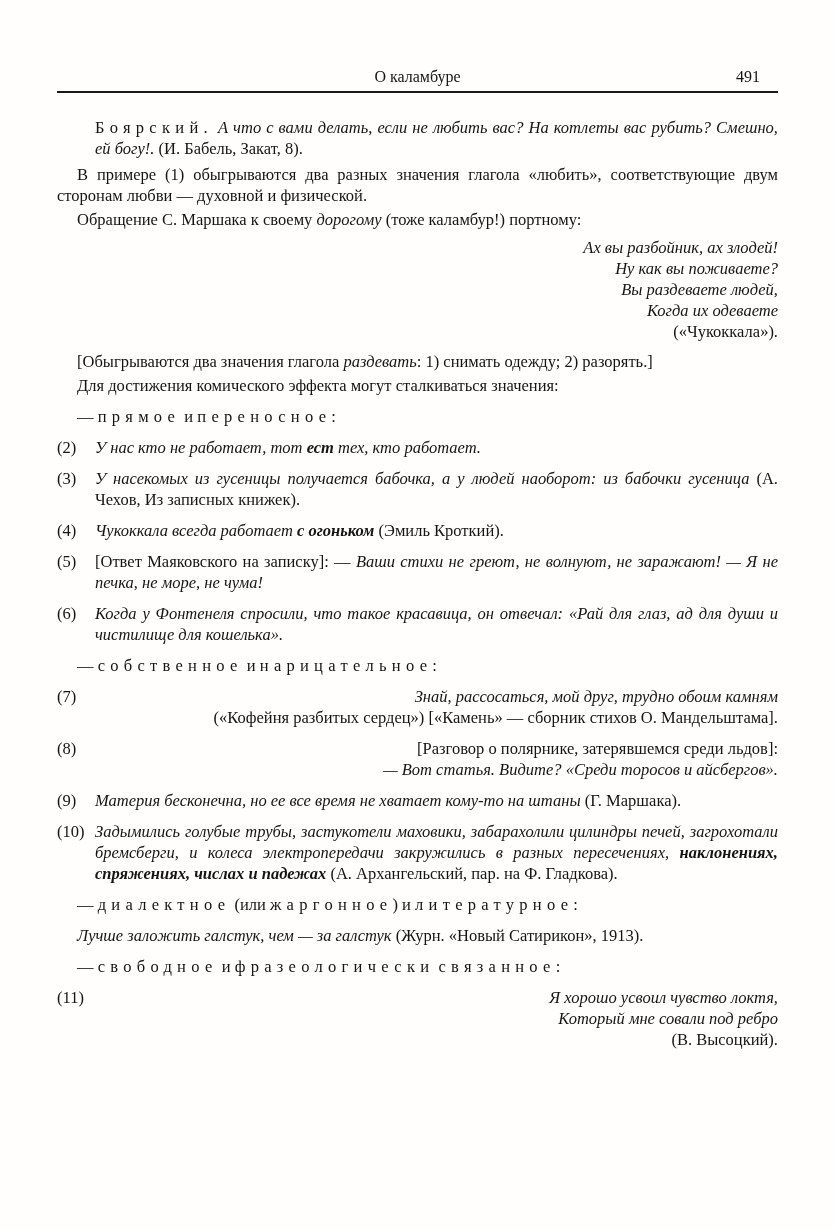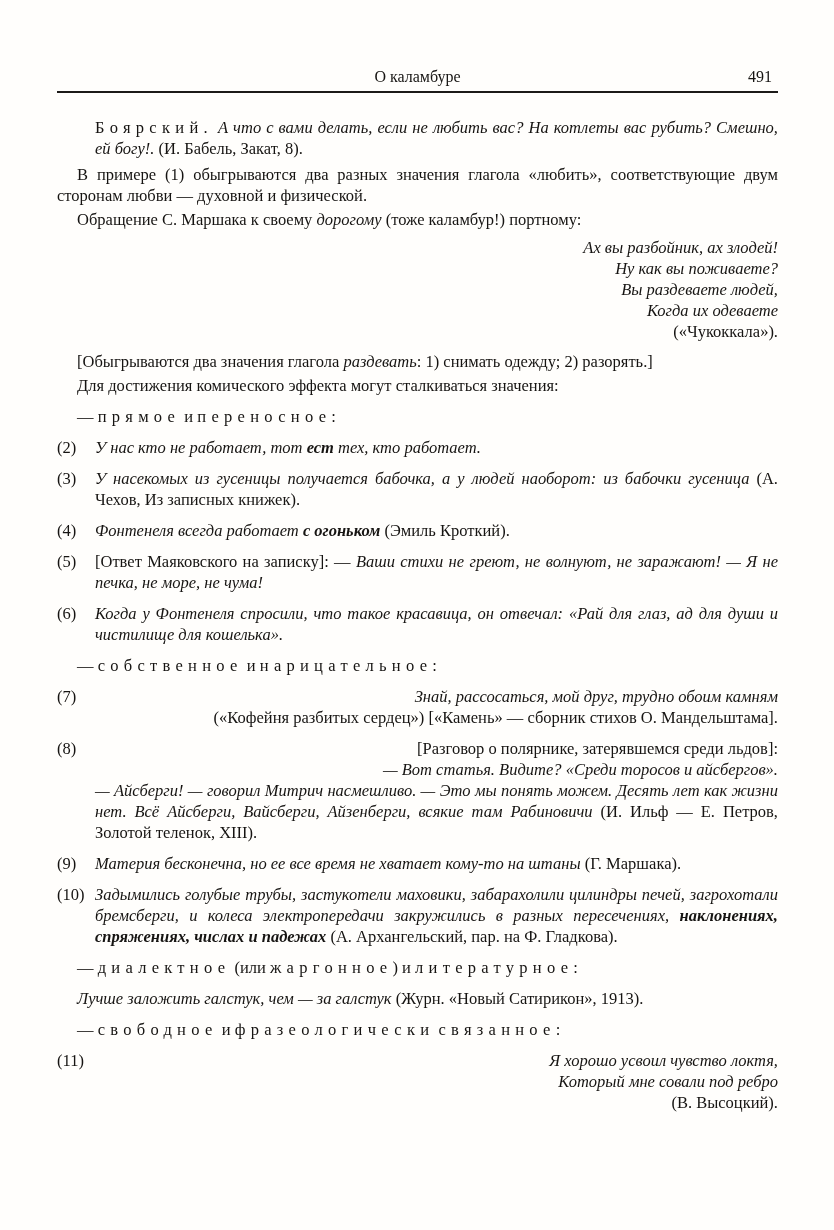--- a/index.html
+++ b/index.html
@@ -13,21 +13,21 @@
     font-family: "Liberation Serif", "DejaVu Serif", serif;
     font-size: 16.5px;
     line-height: 21px;
     padding: 66px 56px 0 57px;
     position: relative;
     overflow: hidden;
   }
   
   .running-head { position: relative; height: 22px; font-size: 16px; }
   .running-title { text-align: center; }
-  .page-num { position: absolute; right: 6px; top: 0; }
+  .page-num { position: absolute; right: 18px; top: 0; }
   .head-rule { border-bottom: 2px solid #1c1a18; margin-top: 3px; margin-bottom: 24px; }
 
   
   .it { font-style: italic; }
   .bi { font-style: italic; font-weight: 700; font-family: Liberation Serif, serif; }
   .sp { letter-spacing: 0.32em; }
 
   
   .quote { margin-left: 38px; margin-bottom: 5px; text-align: justify; }
   .para { text-indent: 20px; margin-bottom: 3px; text-align: justify; }
@@ -74,21 +74,21 @@
     <div><span class="it">У нас кто не работает, тот </span><span class="bi">ест</span><span class="it"> тех, кто работает.</span></div>
   </div>
 
   <div class="ex">
     <span class="num">(3)</span>
     <div><span class="it">У насекомых из гусеницы получается бабочка, а у людей наоборот: из бабочки гусеница</span><span> (А. Чехов, Из записных книжек).</span></div>
   </div>
 
   <div class="ex">
     <span class="num">(4)</span>
-    <div><span class="it">Фонтенеля всегда работает </span><span class="bi">с огоньком</span><span> (Эмиль Кроткий).</span></div>
+    <div><span class="it">Чукоккала всегда работает </span><span class="bi">с огоньком</span><span> (Эмиль Кроткий).</span></div>
   </div>
 
   <div class="ex">
     <span class="num">(5)</span>
     <div><span>[Ответ Маяковского на записку]: — </span><span class="it">Ваши стихи не греют, не волнуют, не заражают! — Я не печка, не море, не чума!</span></div>
   </div>
 
   <div class="ex">
     <span class="num">(6)</span>
     <div><span class="it">Когда у Фонтенеля спросили, что такое красавица, он отвечал: «Рай для глаз, ад для души и чистилище для кошелька».</span></div>
@@ -99,21 +99,20 @@
   <div class="ex">
     <span class="num">(7)</span>
     <div class="line"><span class="it">Знай, рассосаться, мой друг, трудно обоим камням</span></div>
     <div class="line"><span>(«Кофейня разбитых сердец») [«Камень» — сборник стихов О. Мандельштама].</span></div>
   </div>
 
   <div class="ex">
     <span class="num">(8)</span>
     <div class="line"><span>[Разговор о полярнике, затерявшемся среди льдов]:</span></div>
     <div class="line"><span class="it">— Вот статья. Видите? «Среди торосов и айсбергов».</span></div>
-    <div><span class="it">— Айсберги! — говорил Митрич насмешливо. — Это мы понять можем. Десять лет как жизни нет. Всё Айсберги, Вайсберги, Айзенберги, всякие там Рабиновичи</span><span> (И. Ильф — Е. Петров, Золотой теленок, XIII).</span></div>
   </div>
 
 
   <div class="ex">
     <span class="num">(9)</span>
     <div><span class="it">Материя бесконечна, но ее все время не хватает кому-то на штаны</span><span> (Г. Маршака).</span></div>
   </div>
 
   <div class="ex">
     <span class="num">(10)</span>

